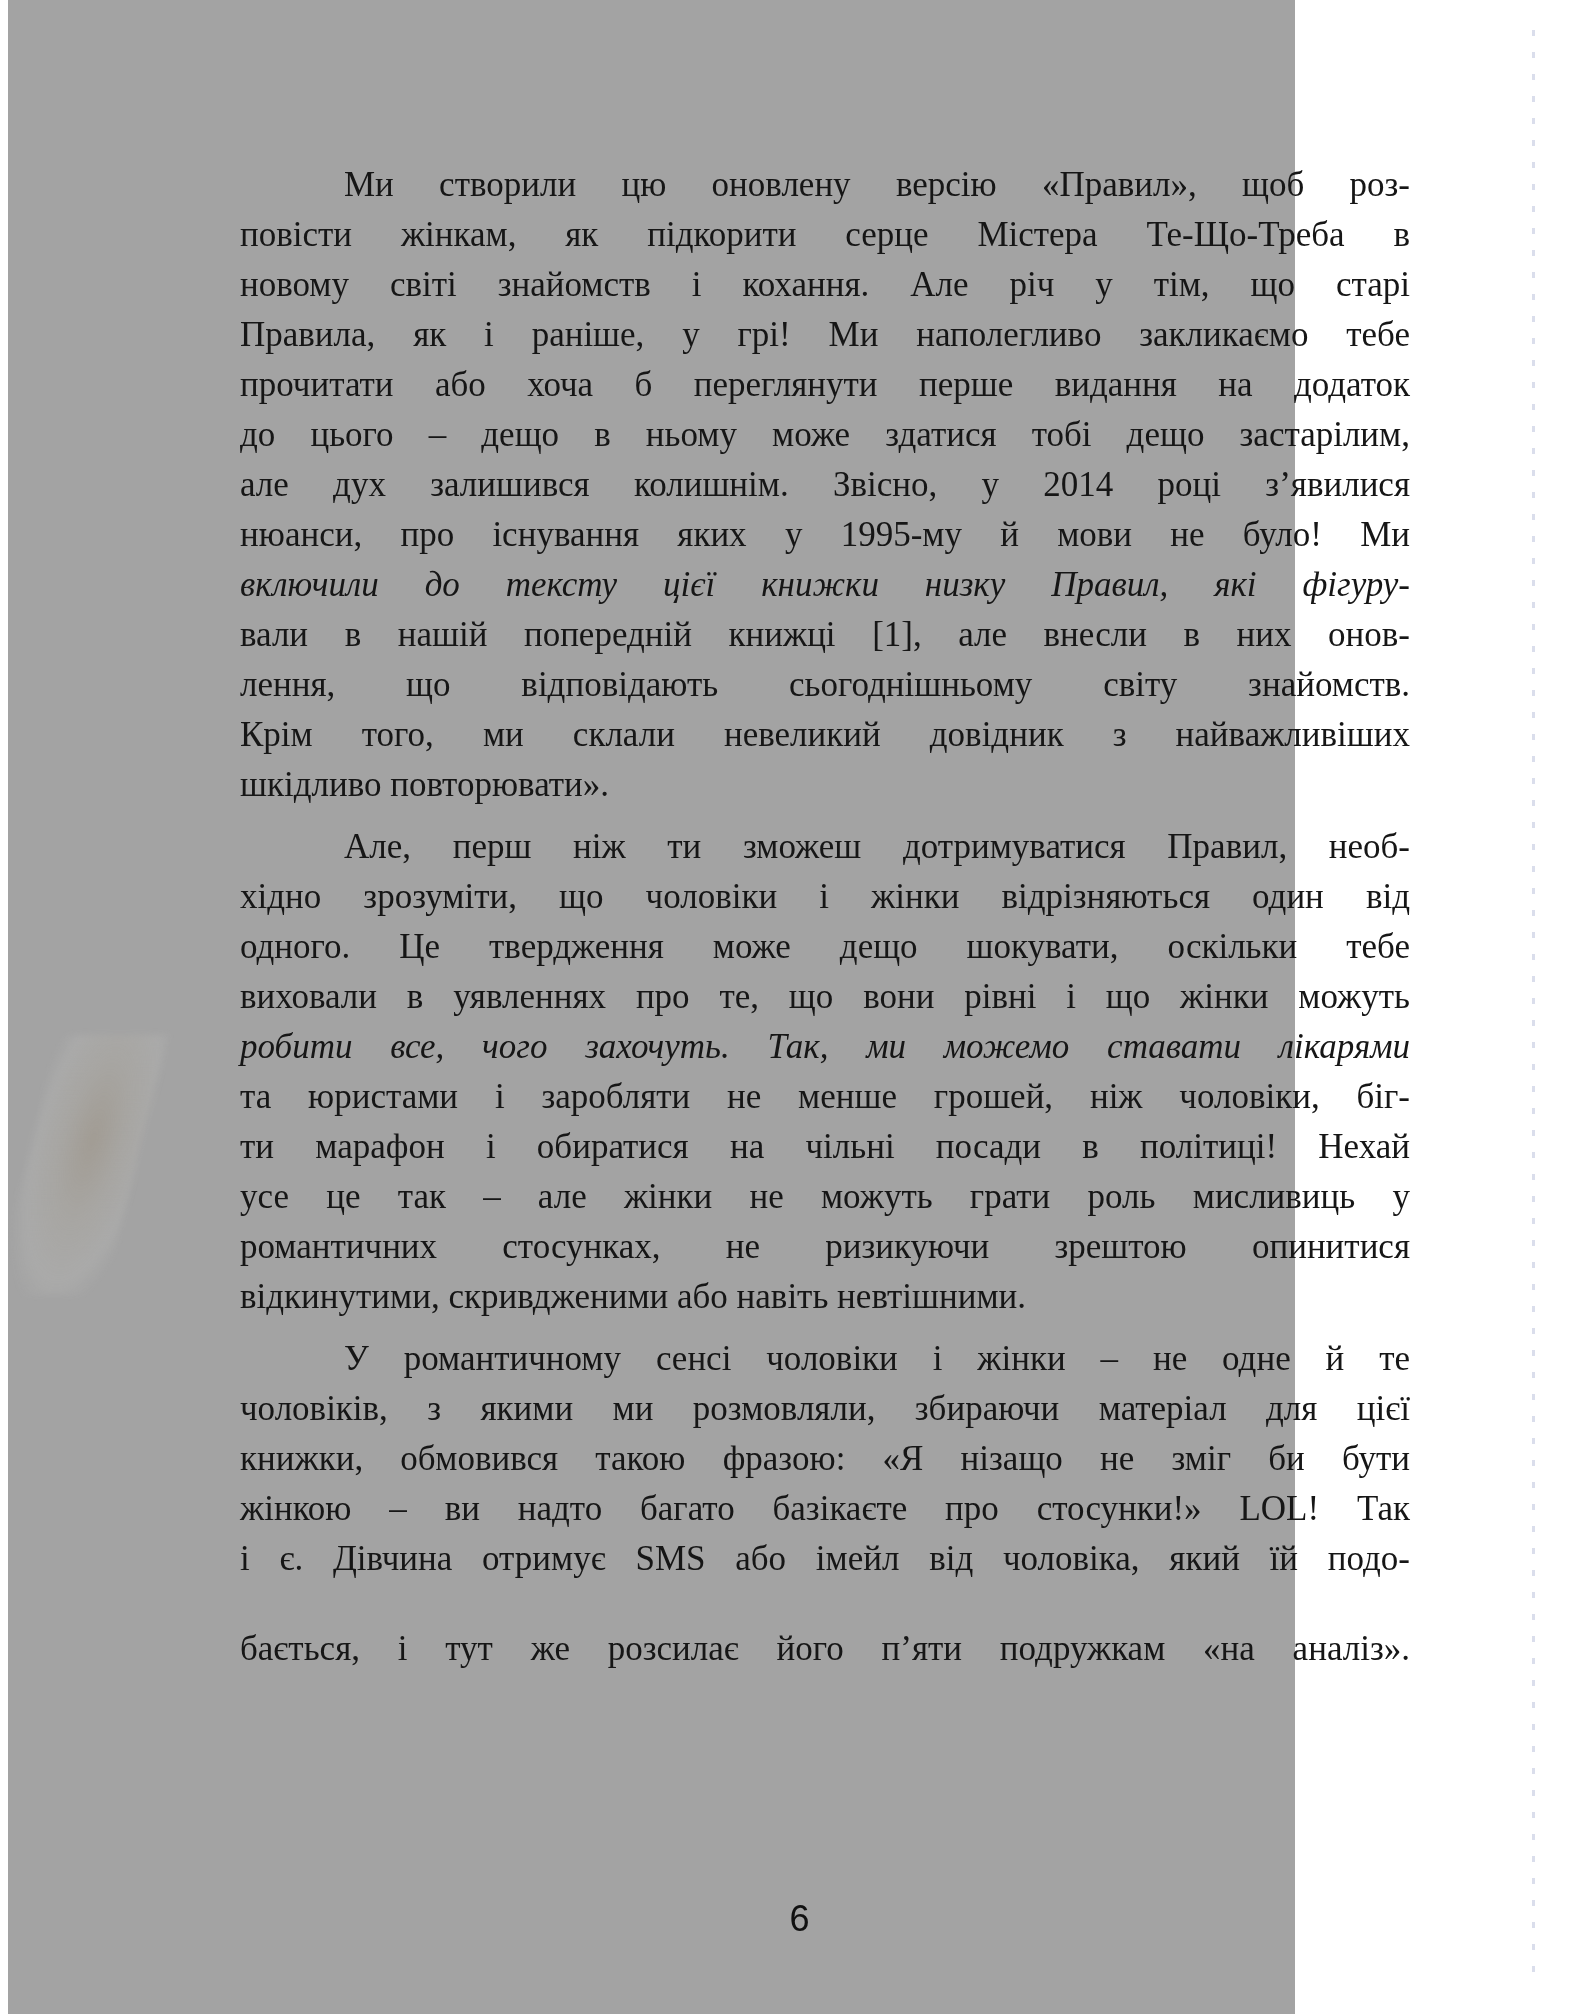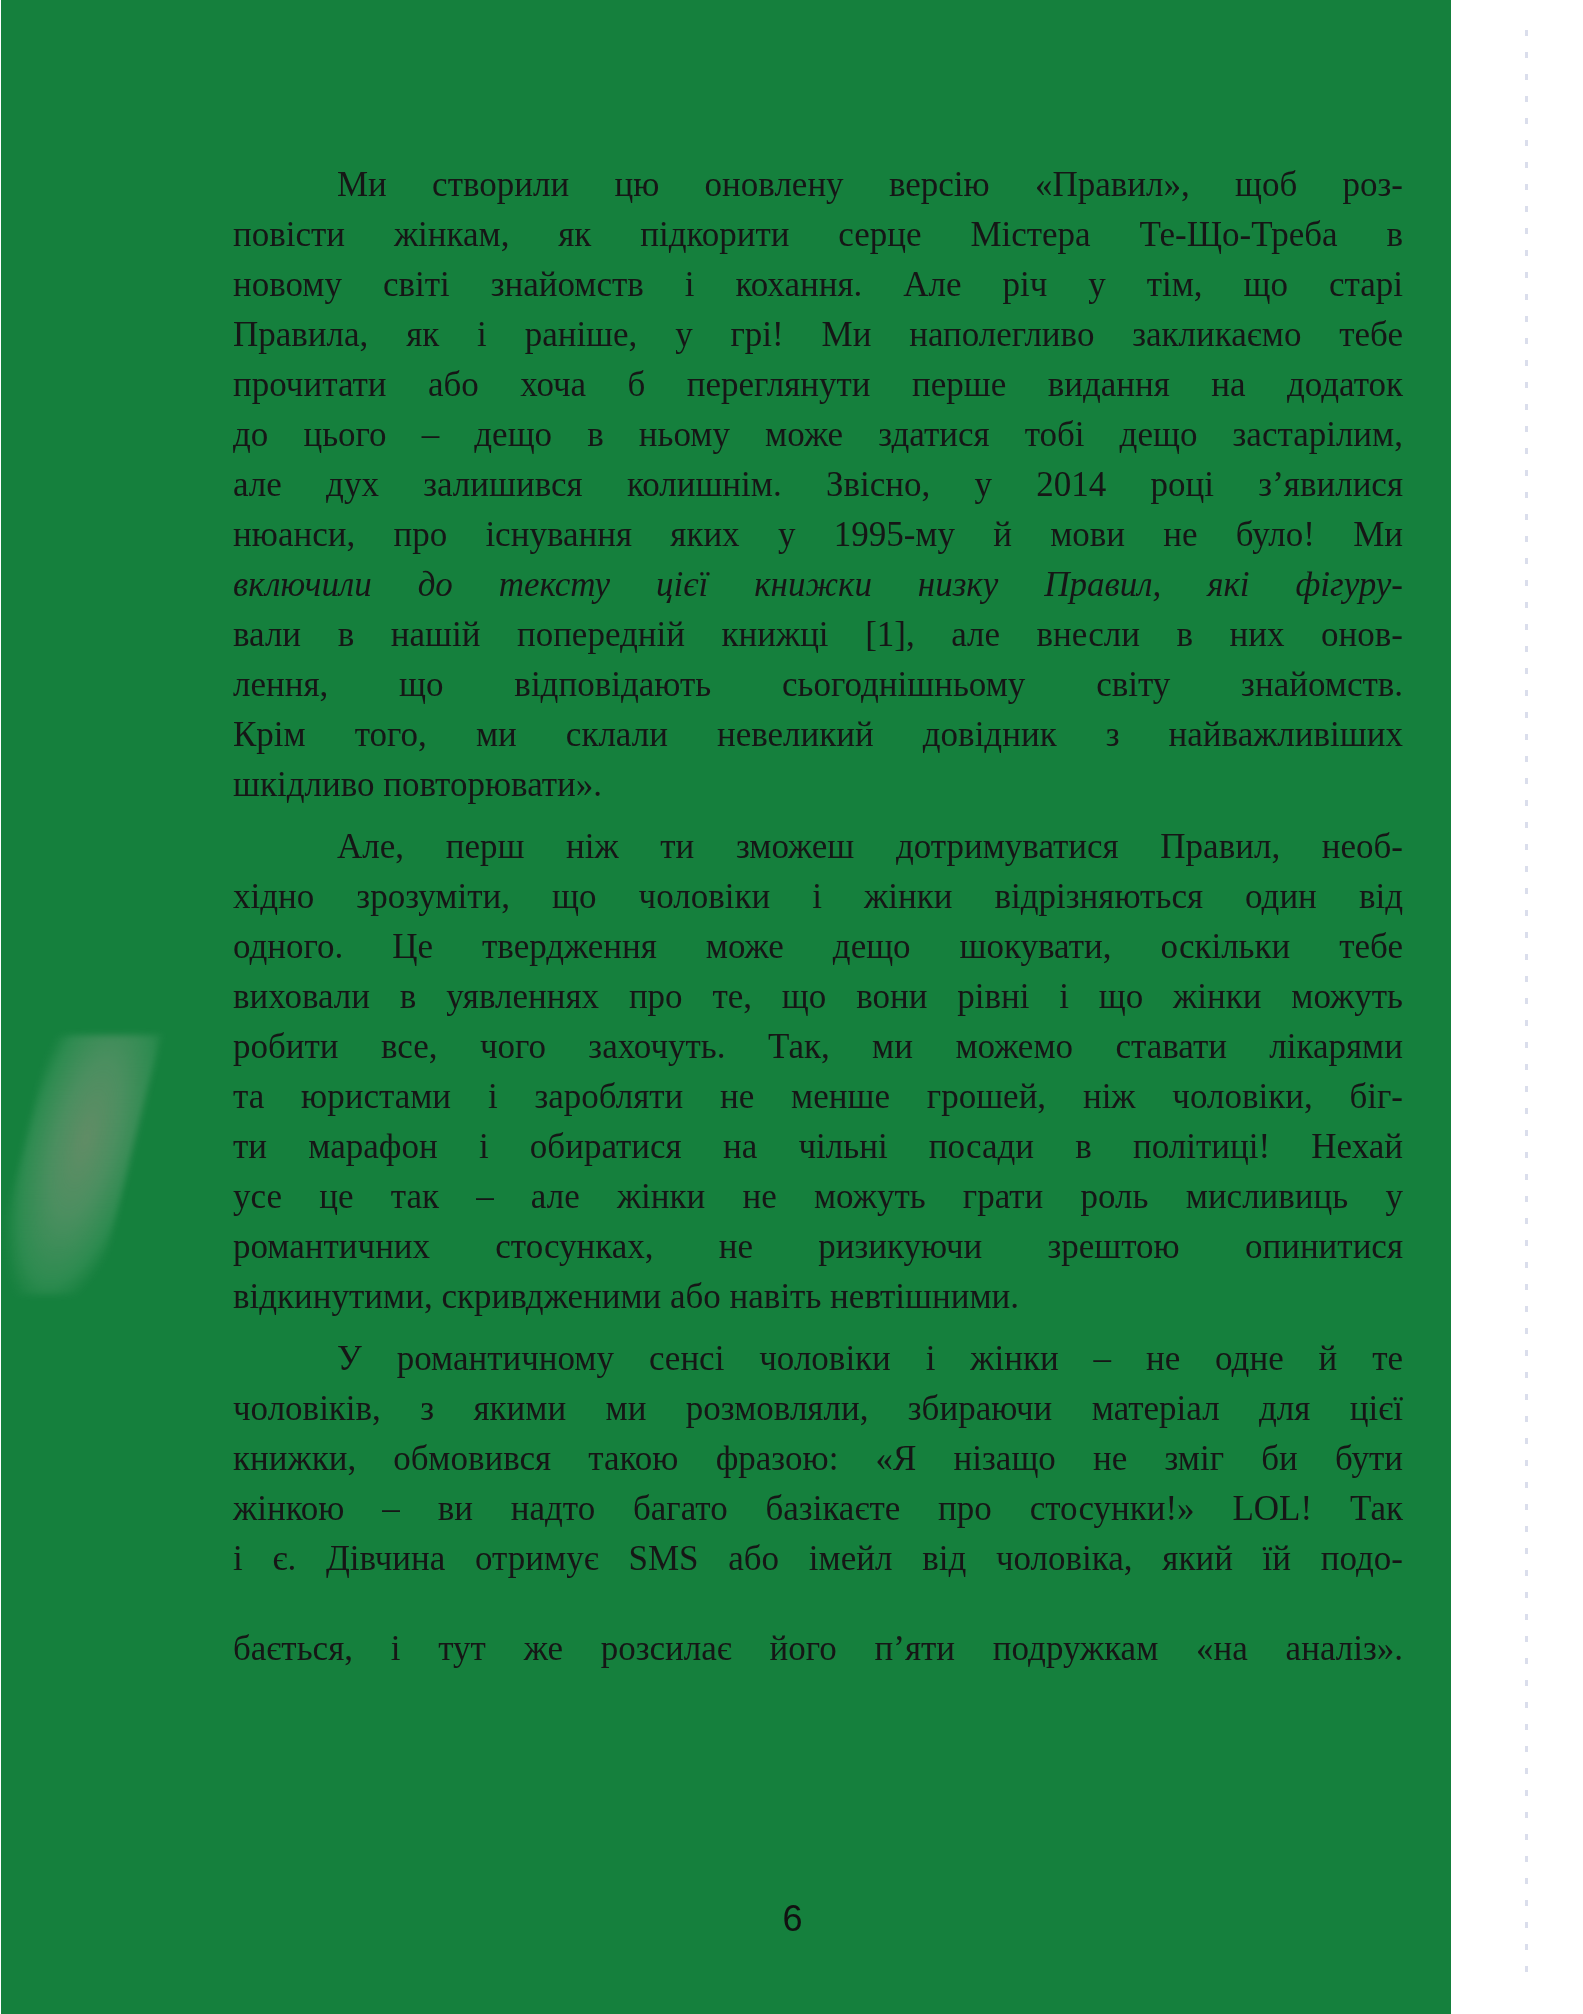--- a/index.html
+++ b/index.html
@@ -1,19 +1,19 @@
 <!DOCTYPE html>
 <html><head>
 <meta charset="utf-8">
 <style>
   html, body { margin: 0; padding: 0; background: #ffffff; }
   body { width: 1583px; height: 2014px; position: relative; overflow: hidden; }
   .page {
-    position: absolute; left: 1px; top: 0; width: 1450px; height: 2014px;
-    background: #15803d;
+    position: absolute; left: 8px; top: 0; width: 1287px; height: 2014px;
+    background: #a3a3a3;
   }
   .smudge {
     position: absolute; left: 18px; top: 1035px; width: 110px; height: 260px;
     background: radial-gradient(ellipse at 55% 40%, rgba(160,150,135,0.55) 0%, rgba(175,170,160,0.35) 35%, rgba(220,220,215,0.12) 65%, rgba(255,255,255,0) 80%);
     transform: skewX(-14deg);
     filter: blur(3px);
   }
   .edge {
     position: absolute; left: 1524px; top: 30px; width: 3px; height: 1950px;
     background: repeating-linear-gradient(180deg, rgba(150,160,200,0.35) 0 6px, rgba(255,255,255,0) 6px 22px);
@@ -60,21 +60,21 @@
       <span class="line" style="white-space: nowrap; word-spacing: 0px;">лення, що відповідають сьогоднішньому світу знайомств.</span>
       <span class="line" style="white-space: nowrap; word-spacing: 0px;">Крім того, ми склали невеликий довідник з найважливіших</span>
       <span class="line last">шкідливо повторювати».</span>
     </div>
 
     <div class="para">
       <span class="line indent" style="white-space: nowrap; word-spacing: 0px;">Але, перш ніж ти зможеш дотримуватися Правил, необ-</span>
       <span class="line" style="white-space: nowrap; word-spacing: 0px;">хідно зрозуміти, що чоловіки і жінки відрізняються один від</span>
       <span class="line" style="white-space: nowrap; word-spacing: 0px;">одного. Це твердження може дещо шокувати, оскільки тебе</span>
       <span class="line" style="white-space: nowrap; word-spacing: 0px;">виховали в уявленнях про те, що вони рівні і що жінки можуть</span>
-      <span class="line" style="white-space: nowrap; word-spacing: 0px;">робити все, чого захочуть. Так, ми можемо ставати лікарями</span>
+      <span class="line" style="white-space: nowrap; word-spacing: 0px; font-style: italic;">робити все, чого захочуть. Так, ми можемо ставати лікарями</span>
       <span class="line" style="white-space: nowrap; word-spacing: 0px;">та юристами і заробляти не менше грошей, ніж чоловіки, біг-</span>
       <span class="line" style="white-space: nowrap; word-spacing: 0px;">ти марафон і обиратися на чільні посади в політиці! Нехай</span>
       <span class="line" style="white-space: nowrap; word-spacing: 0px;">усе це так  – але жінки не можуть грати роль мисливиць у</span>
       <span class="line" style="white-space: nowrap; word-spacing: 0px;">романтичних стосунках, не ризикуючи зрештою опинитися</span>
       <span class="line last">відкинутими, скривдженими або навіть невтішними.</span>
     </div>
 
     <div class="para">
       <span class="line indent" style="white-space: nowrap; word-spacing: 0px;">У романтичному сенсі чоловіки і жінки  – не одне й те</span>
       <span class="line" style="white-space: nowrap; word-spacing: 0px;">чоловіків, з якими ми розмовляли, збираючи матеріал для цієї</span>

